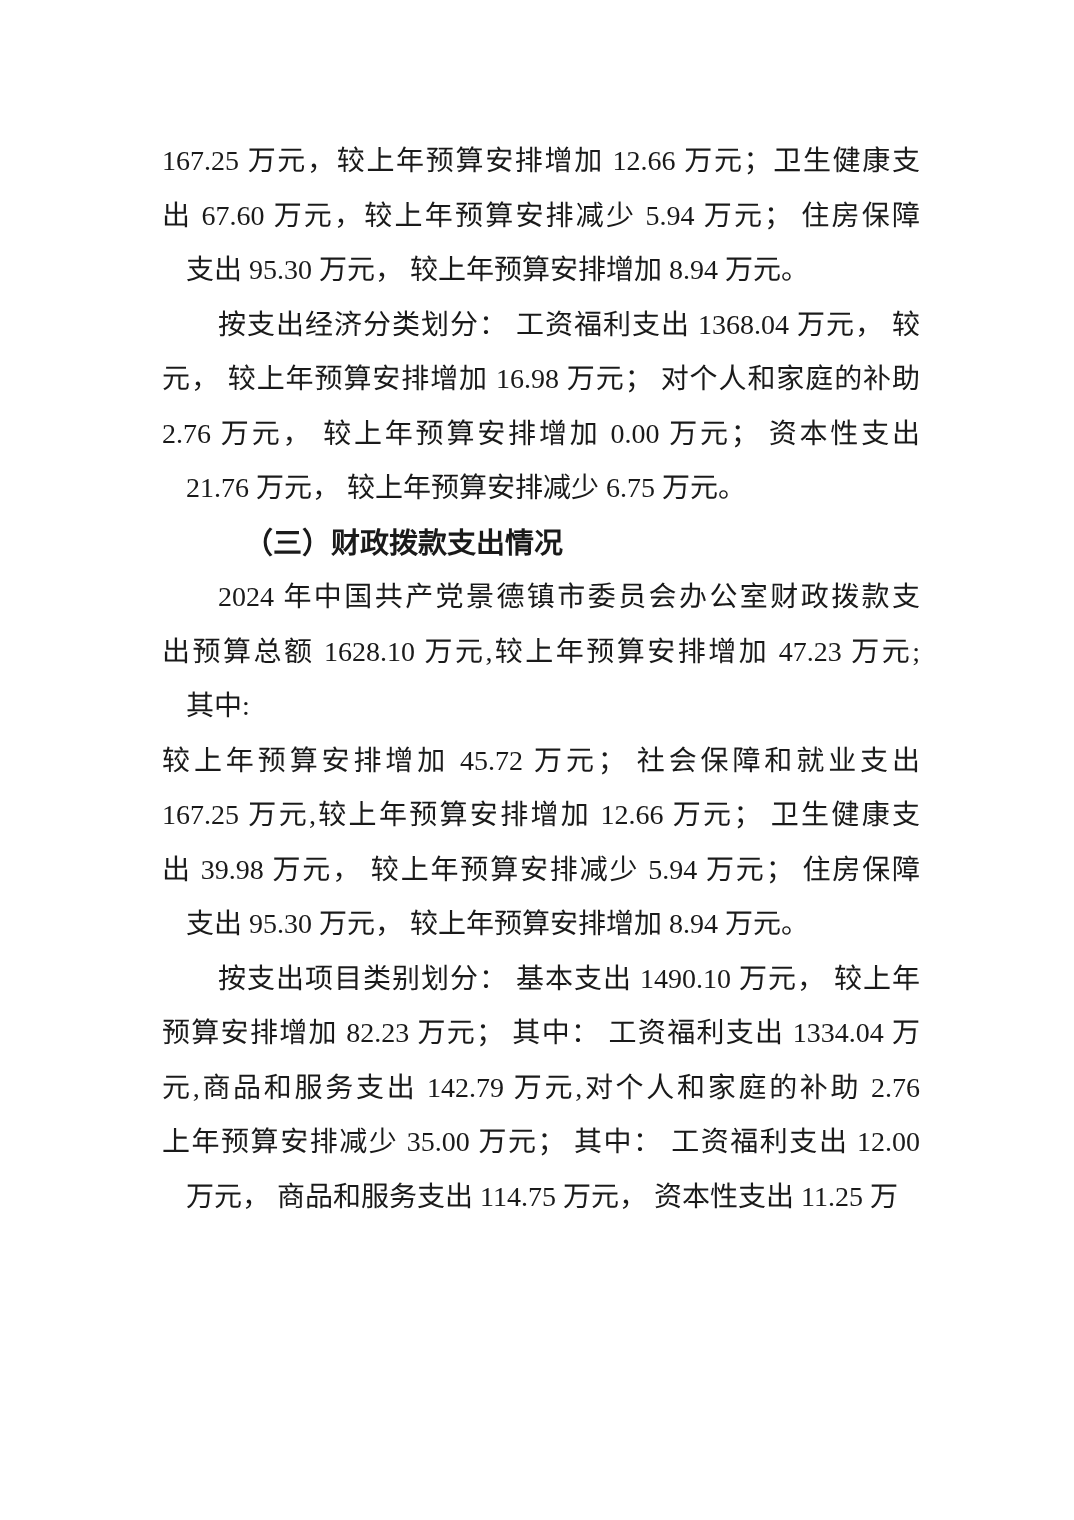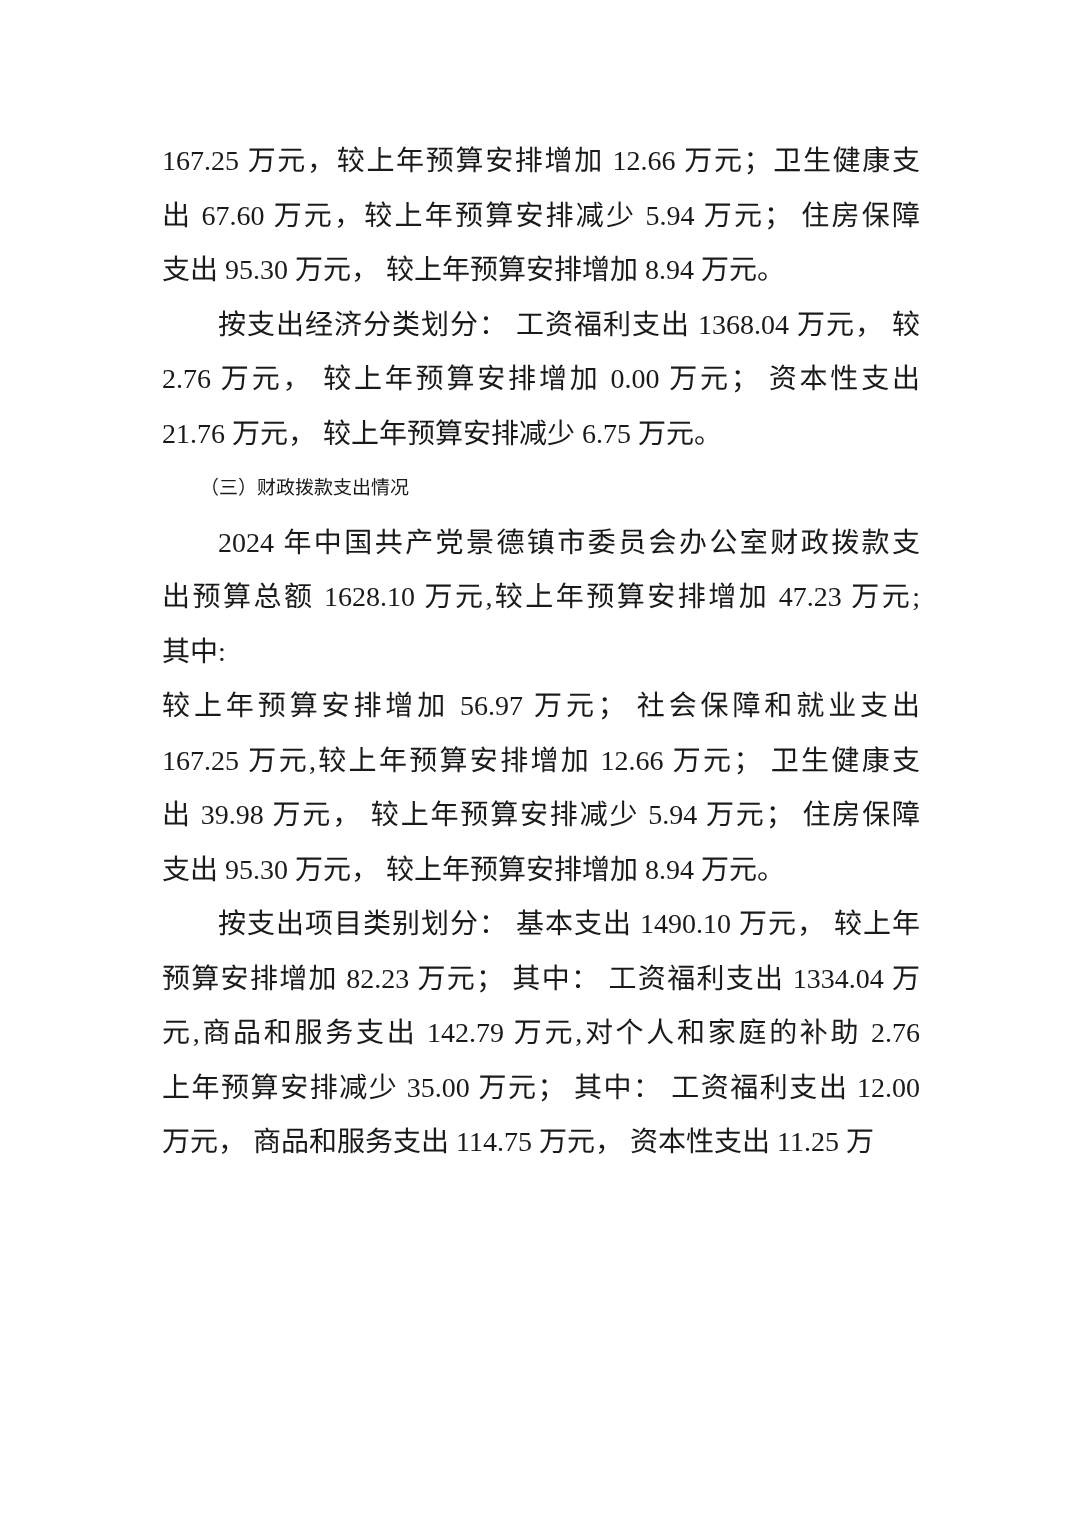--- a/index.html
+++ b/index.html
@@ -33,55 +33,57 @@
     line-height: 54.5px;
     height: 54.5px;
     text-align: justify;
     text-align-last: justify;
     text-justify: inter-ideograph;
     white-space: normal;
   }
   
   .line.para-end {
     text-align-last: left;
+    margin-left: 24px;
   }
   
   .line.first-indent {
     text-indent: 2em;
   }
   .paragraph.heading .line {
-    font-weight: normal;
-    font-size: 19px;
+    font-weight: bold;
+    font-size: 29px;
   }
 </style>
 </head>
 <body style="background: rgb(255, 255, 255); color: rgb(26, 26, 26);">
 
 <div class="sheet">
   <div class="text-block">
       <div class="paragraph body">
         <div class="line">167.25 万元，较上年预算安排增加 12.66 万元；卫生健康支</div>
         <div class="line">出 67.60 万元，较上年预算安排减少 5.94 万元； 住房保障</div>
         <div class="line para-end">支出 95.30 万元， 较上年预算安排增加 8.94 万元。</div>
       </div>
       <div class="paragraph body">
         <div class="line first-indent">按支出经济分类划分： 工资福利支出 1368.04 万元， 较</div>
+        <div class="line">元， 较上年预算安排增加 16.98 万元； 对个人和家庭的补助</div>
         <div class="line">2.76 万元， 较上年预算安排增加 0.00 万元； 资本性支出</div>
         <div class="line para-end">21.76 万元， 较上年预算安排减少 6.75 万元。</div>
       </div>
       <div class="paragraph heading">
         <div class="line first-indent para-end">（三）财政拨款支出情况</div>
       </div>
       <div class="paragraph body">
         <div class="line first-indent">2024 年中国共产党景德镇市委员会办公室财政拨款支</div>
         <div class="line">出预算总额 1628.10 万元,较上年预算安排增加 47.23 万元;</div>
         <div class="line para-end">其中:</div>
       </div>
       <div class="paragraph body">
-        <div class="line">较上年预算安排增加 56.97 万元； 社会保障和就业支出</div>
+        <div class="line">较上年预算安排增加 45.72 万元； 社会保障和就业支出</div>
         <div class="line">167.25 万元,较上年预算安排增加 12.66 万元； 卫生健康支</div>
         <div class="line">出 39.98 万元， 较上年预算安排减少 5.94 万元； 住房保障</div>
         <div class="line para-end">支出 95.30 万元， 较上年预算安排增加 8.94 万元。</div>
       </div>
       <div class="paragraph body">
         <div class="line first-indent">按支出项目类别划分： 基本支出 1490.10 万元， 较上年</div>
         <div class="line">预算安排增加 82.23 万元； 其中： 工资福利支出 1334.04 万</div>
         <div class="line">元,商品和服务支出 142.79 万元,对个人和家庭的补助 2.76</div>
         <div class="line">上年预算安排减少 35.00 万元； 其中： 工资福利支出 12.00</div>
         <div class="line para-end">万元， 商品和服务支出 114.75 万元， 资本性支出 11.25 万</div>

